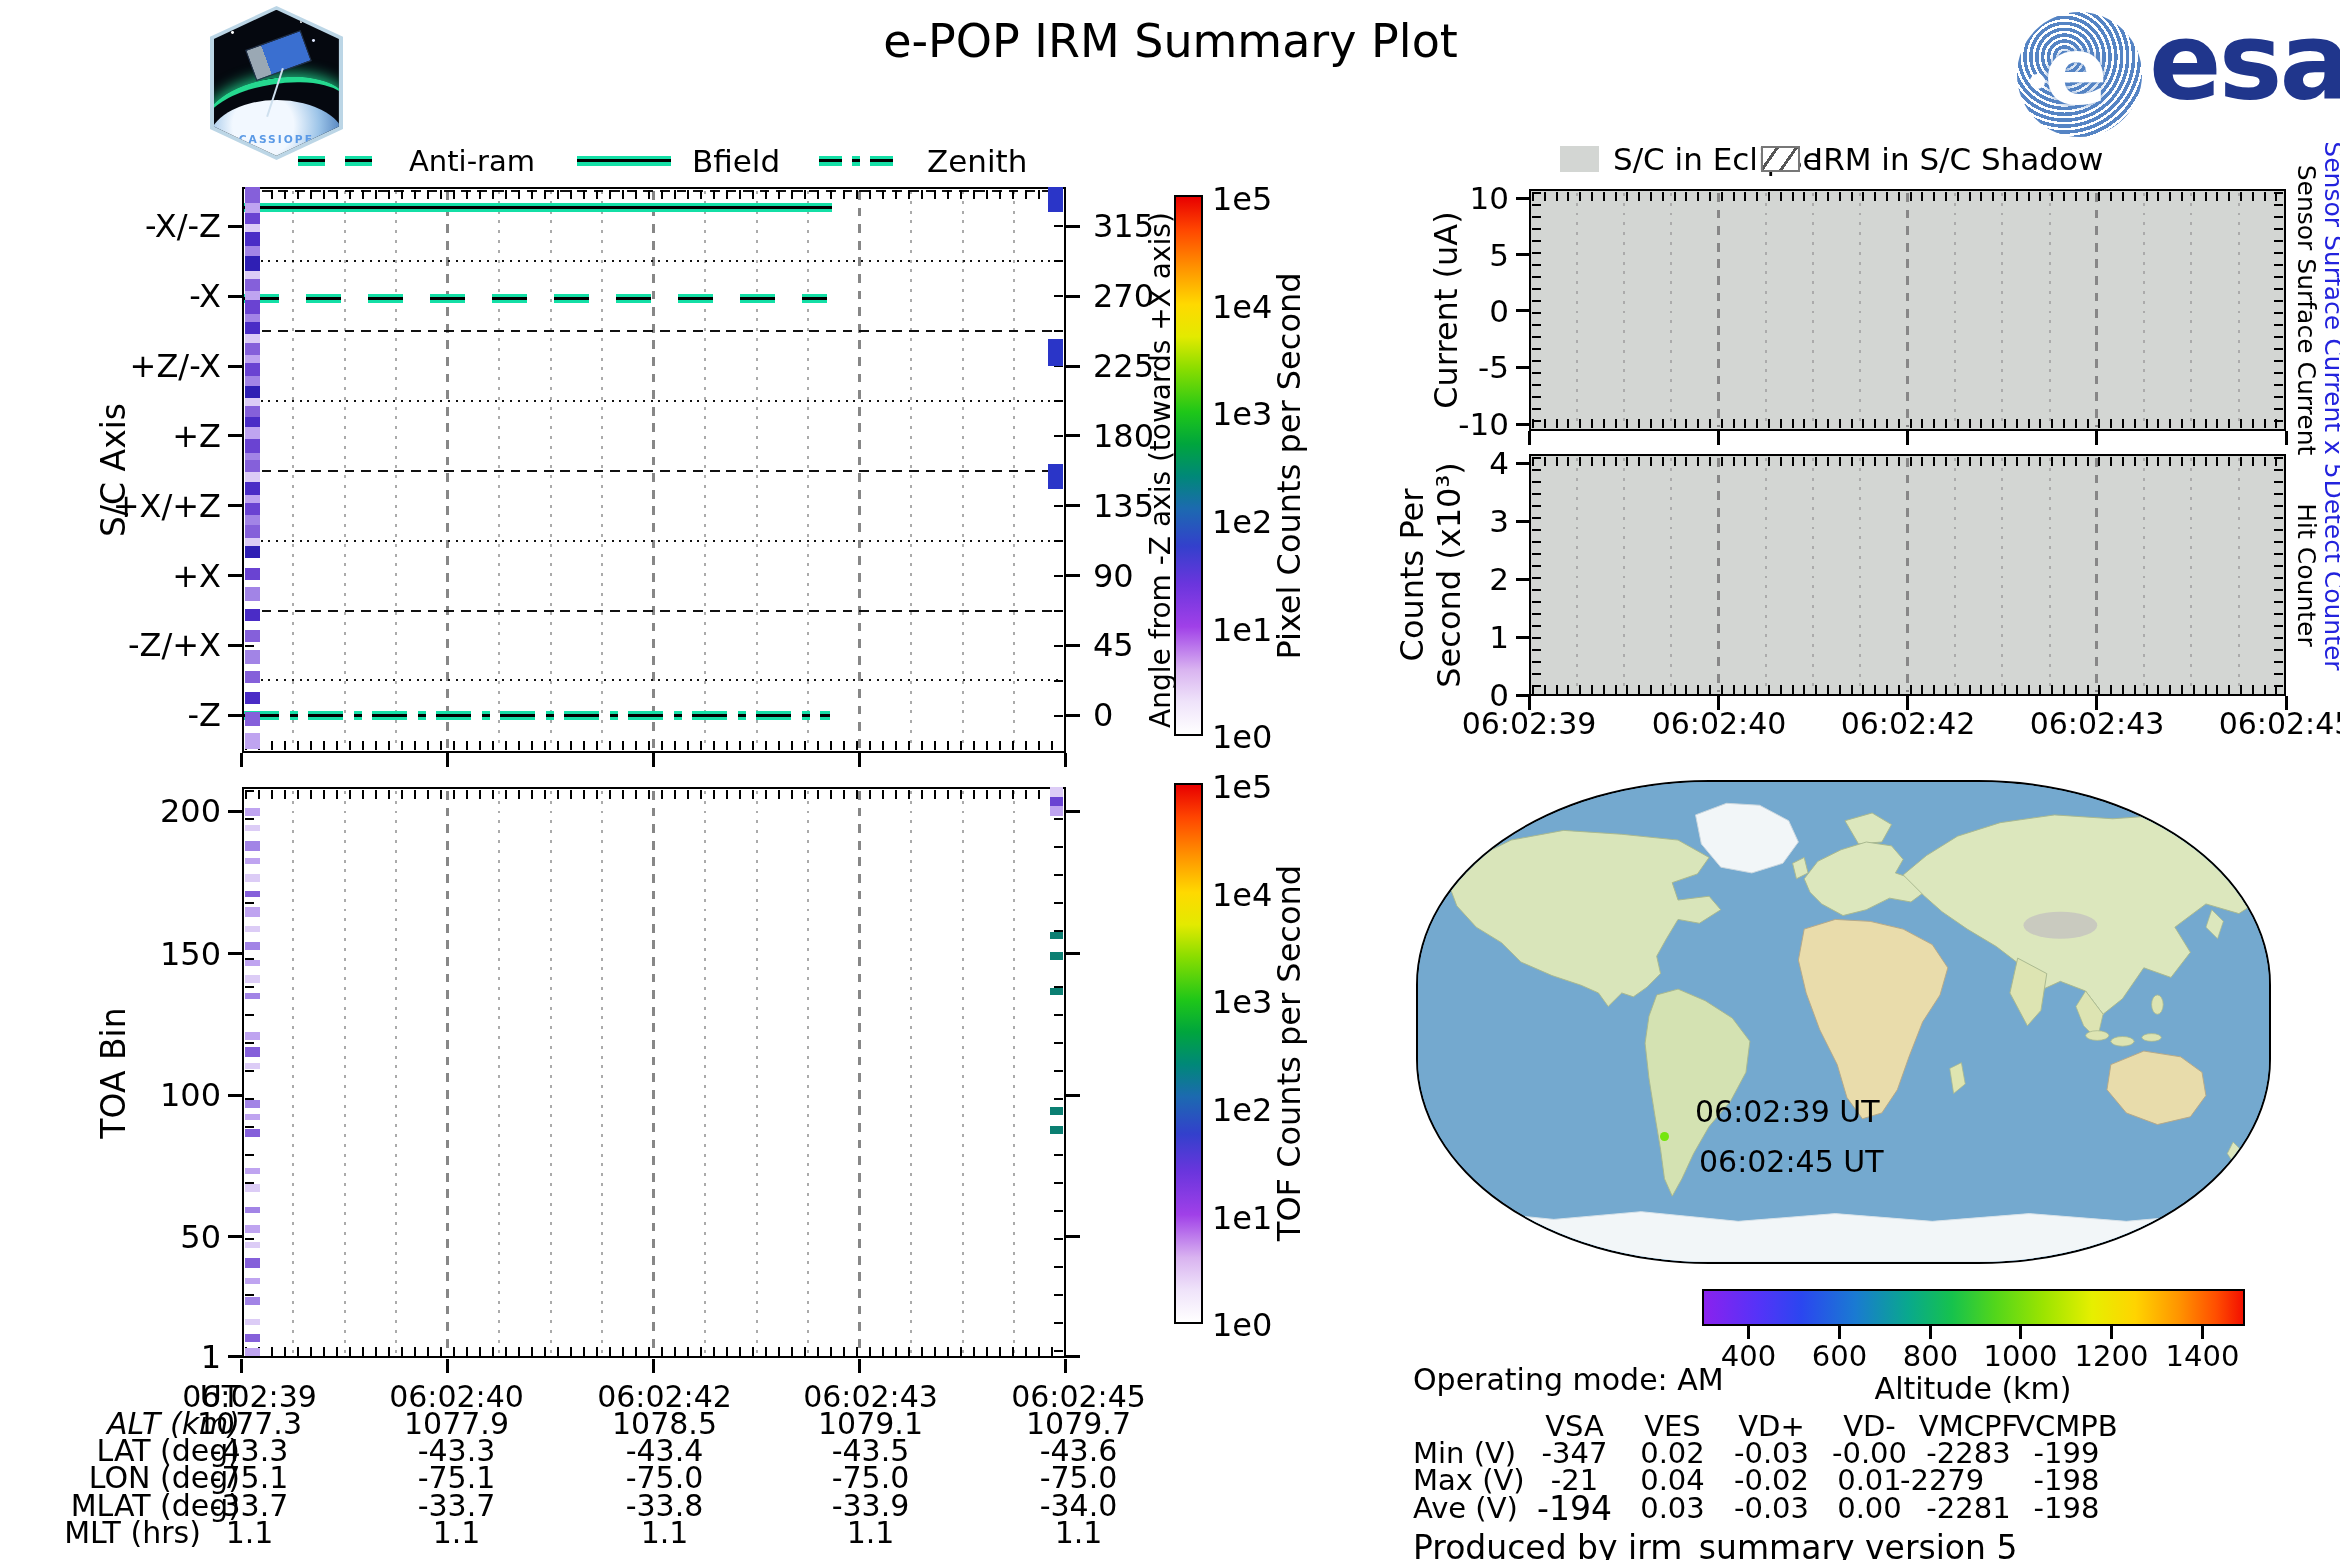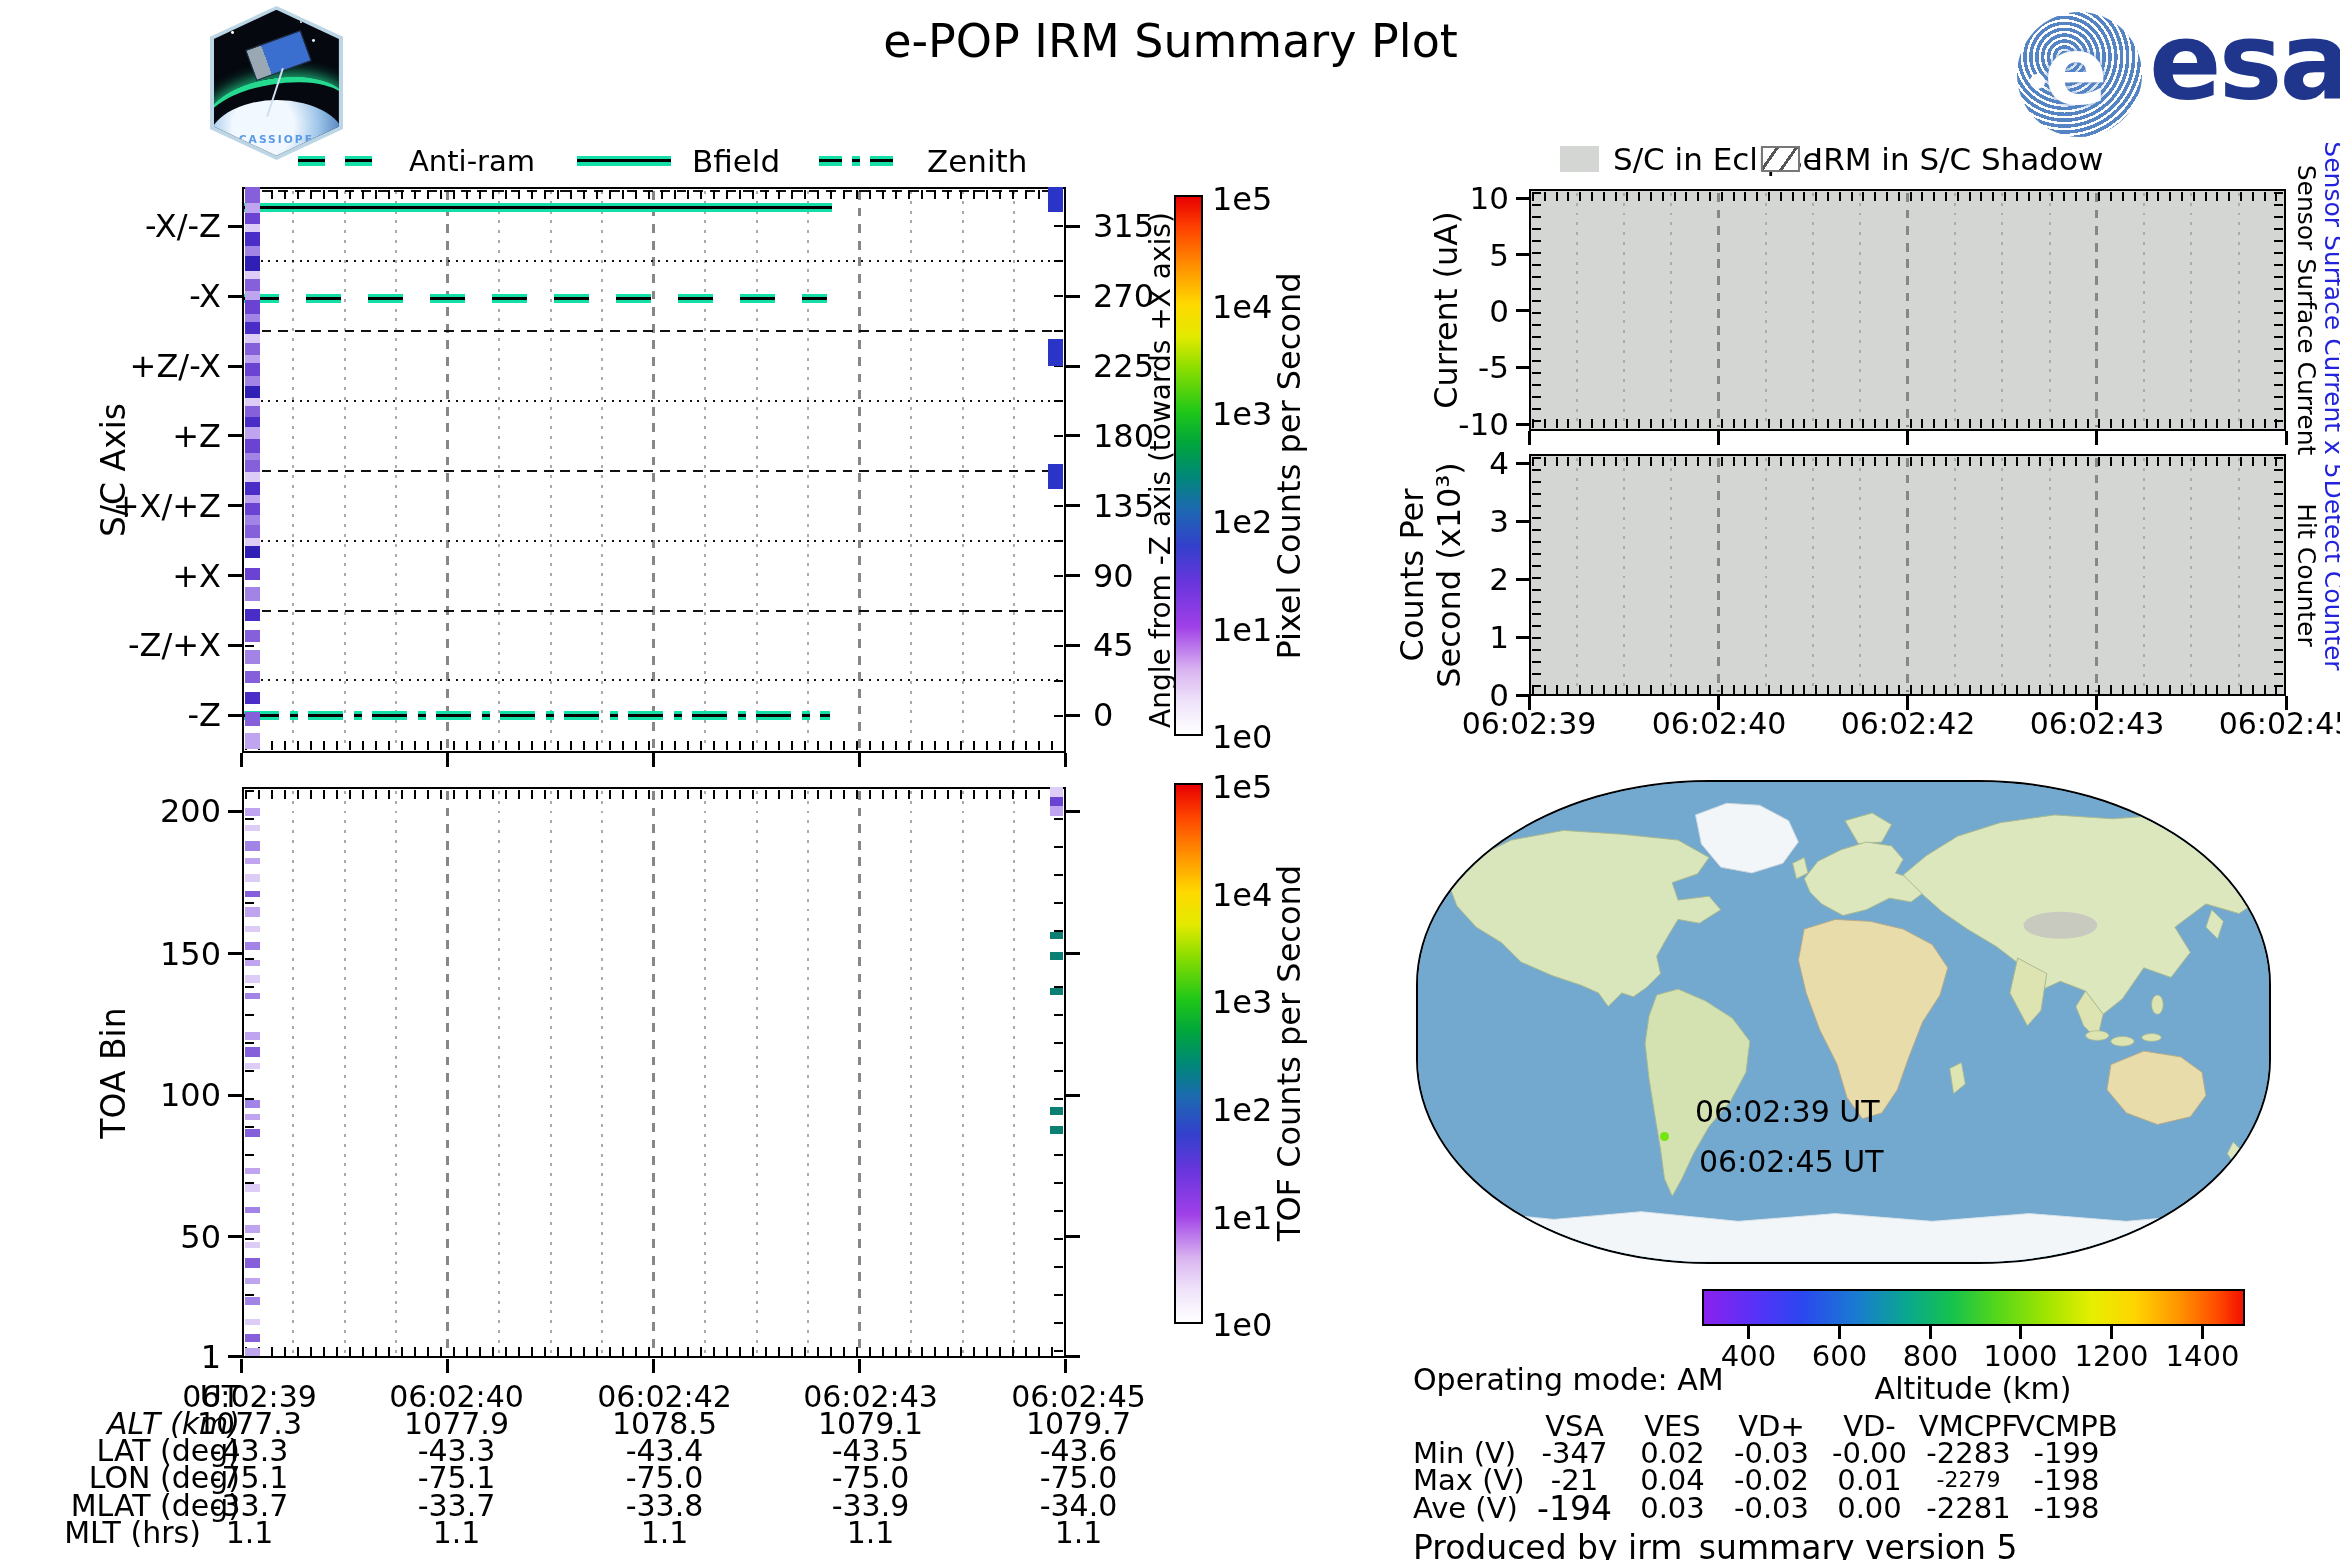--- a/index.html
+++ b/index.html
@@ -464,21 +464,21 @@
     <div style="position: absolute; line-height: 1; white-space: nowrap; left: 1604px; top: 1453px; width: 137px; text-align: center; transform: translateY(-50%); font-size: 29px;">0.02</div>
     <div style="position: absolute; line-height: 1; white-space: nowrap; left: 1703px; top: 1453px; width: 137px; text-align: center; transform: translateY(-50%); font-size: 29px;">-0.03</div>
     <div style="position: absolute; line-height: 1; white-space: nowrap; left: 1801px; top: 1453px; width: 137px; text-align: center; transform: translateY(-50%); font-size: 29px;">-0.00</div>
     <div style="position: absolute; line-height: 1; white-space: nowrap; left: 1900px; top: 1453px; width: 137px; text-align: center; transform: translateY(-50%); font-size: 29px;">-2283</div>
     <div style="position: absolute; line-height: 1; white-space: nowrap; left: 1998px; top: 1453px; width: 137px; text-align: center; transform: translateY(-50%); font-size: 29px;">-199</div>
     <div style="position: absolute; line-height: 1; white-space: nowrap; left: 1413px; top: 1480px; transform: translateY(-50%); font-size: 29px;">Max (V)</div>
     <div style="position: absolute; line-height: 1; white-space: nowrap; left: 1506px; top: 1480px; width: 137px; text-align: center; transform: translateY(-50%); font-size: 29px;">-21</div>
     <div style="position: absolute; line-height: 1; white-space: nowrap; left: 1604px; top: 1480px; width: 137px; text-align: center; transform: translateY(-50%); font-size: 29px;">0.04</div>
     <div style="position: absolute; line-height: 1; white-space: nowrap; left: 1703px; top: 1480px; width: 137px; text-align: center; transform: translateY(-50%); font-size: 29px;">-0.02</div>
     <div style="position: absolute; line-height: 1; white-space: nowrap; left: 1801px; top: 1480px; width: 137px; text-align: center; transform: translateY(-50%); font-size: 29px;">0.01</div>
-    <div style="position: absolute; line-height: 1; white-space: nowrap; left: 1900px; top: 1480px; width: 137px; text-align: center; transform: translateY(-50%); font-size: 22px;">-2279</div>
+    <div style="position: absolute; line-height: 1; white-space: nowrap; left: 1900px; top: 1480px; width: 137px; text-align: left; transform: translateY(-50%); font-size: 29px;">-2279</div>
     <div style="position: absolute; line-height: 1; white-space: nowrap; left: 1998px; top: 1480px; width: 137px; text-align: center; transform: translateY(-50%); font-size: 29px;">-198</div>
     <div style="position: absolute; line-height: 1; white-space: nowrap; left: 1413px; top: 1508px; transform: translateY(-50%); font-size: 29px;">Ave (V)</div>
     <div style="position: absolute; line-height: 1; white-space: nowrap; left: 1506px; top: 1508px; width: 137px; text-align: center; transform: translateY(-50%); font-size: 33px;">-194</div>
     <div style="position: absolute; line-height: 1; white-space: nowrap; left: 1604px; top: 1508px; width: 137px; text-align: center; transform: translateY(-50%); font-size: 29px;">0.03</div>
     <div style="position: absolute; line-height: 1; white-space: nowrap; left: 1703px; top: 1508px; width: 137px; text-align: center; transform: translateY(-50%); font-size: 29px;">-0.03</div>
     <div style="position: absolute; line-height: 1; white-space: nowrap; left: 1801px; top: 1508px; width: 137px; text-align: center; transform: translateY(-50%); font-size: 29px;">0.00</div>
     <div style="position: absolute; line-height: 1; white-space: nowrap; left: 1900px; top: 1508px; width: 137px; text-align: center; transform: translateY(-50%); font-size: 29px;">-2281</div>
     <div style="position: absolute; line-height: 1; white-space: nowrap; left: 1998px; top: 1508px; width: 137px; text-align: center; transform: translateY(-50%); font-size: 29px;">-198</div>
   </div>
 

